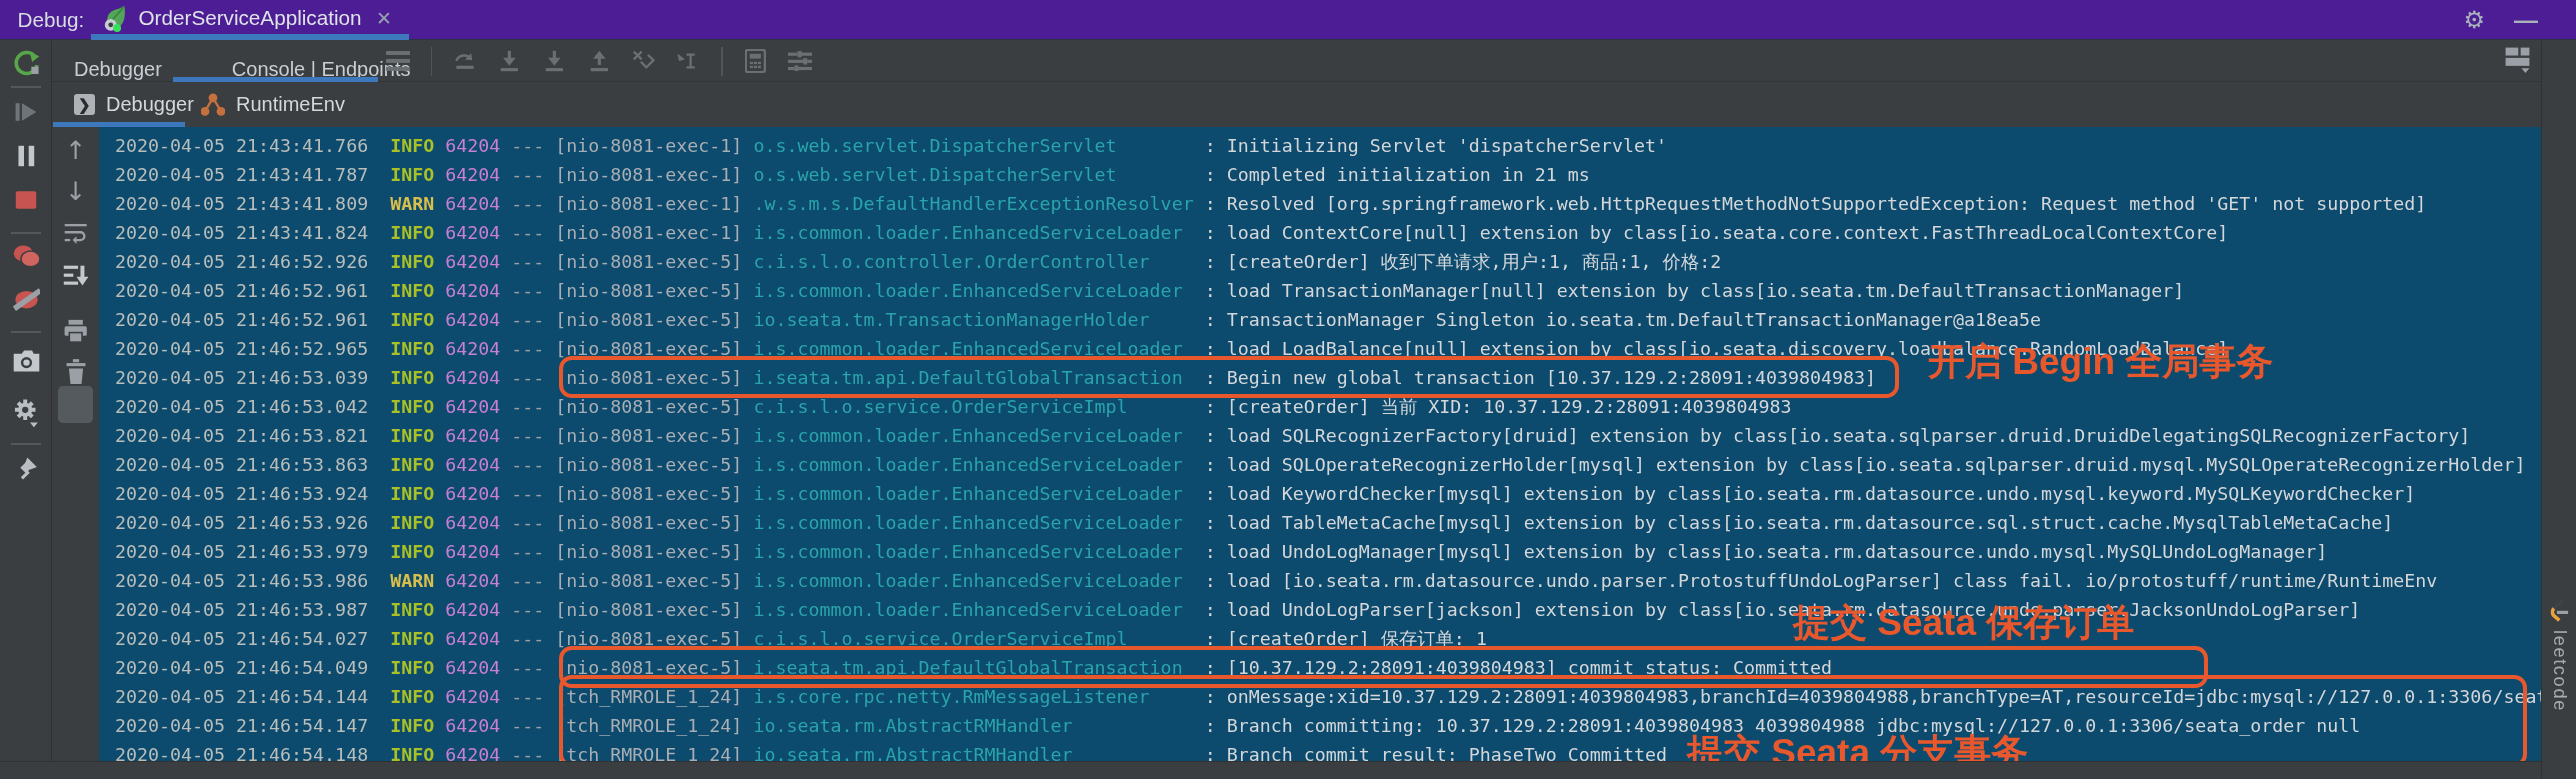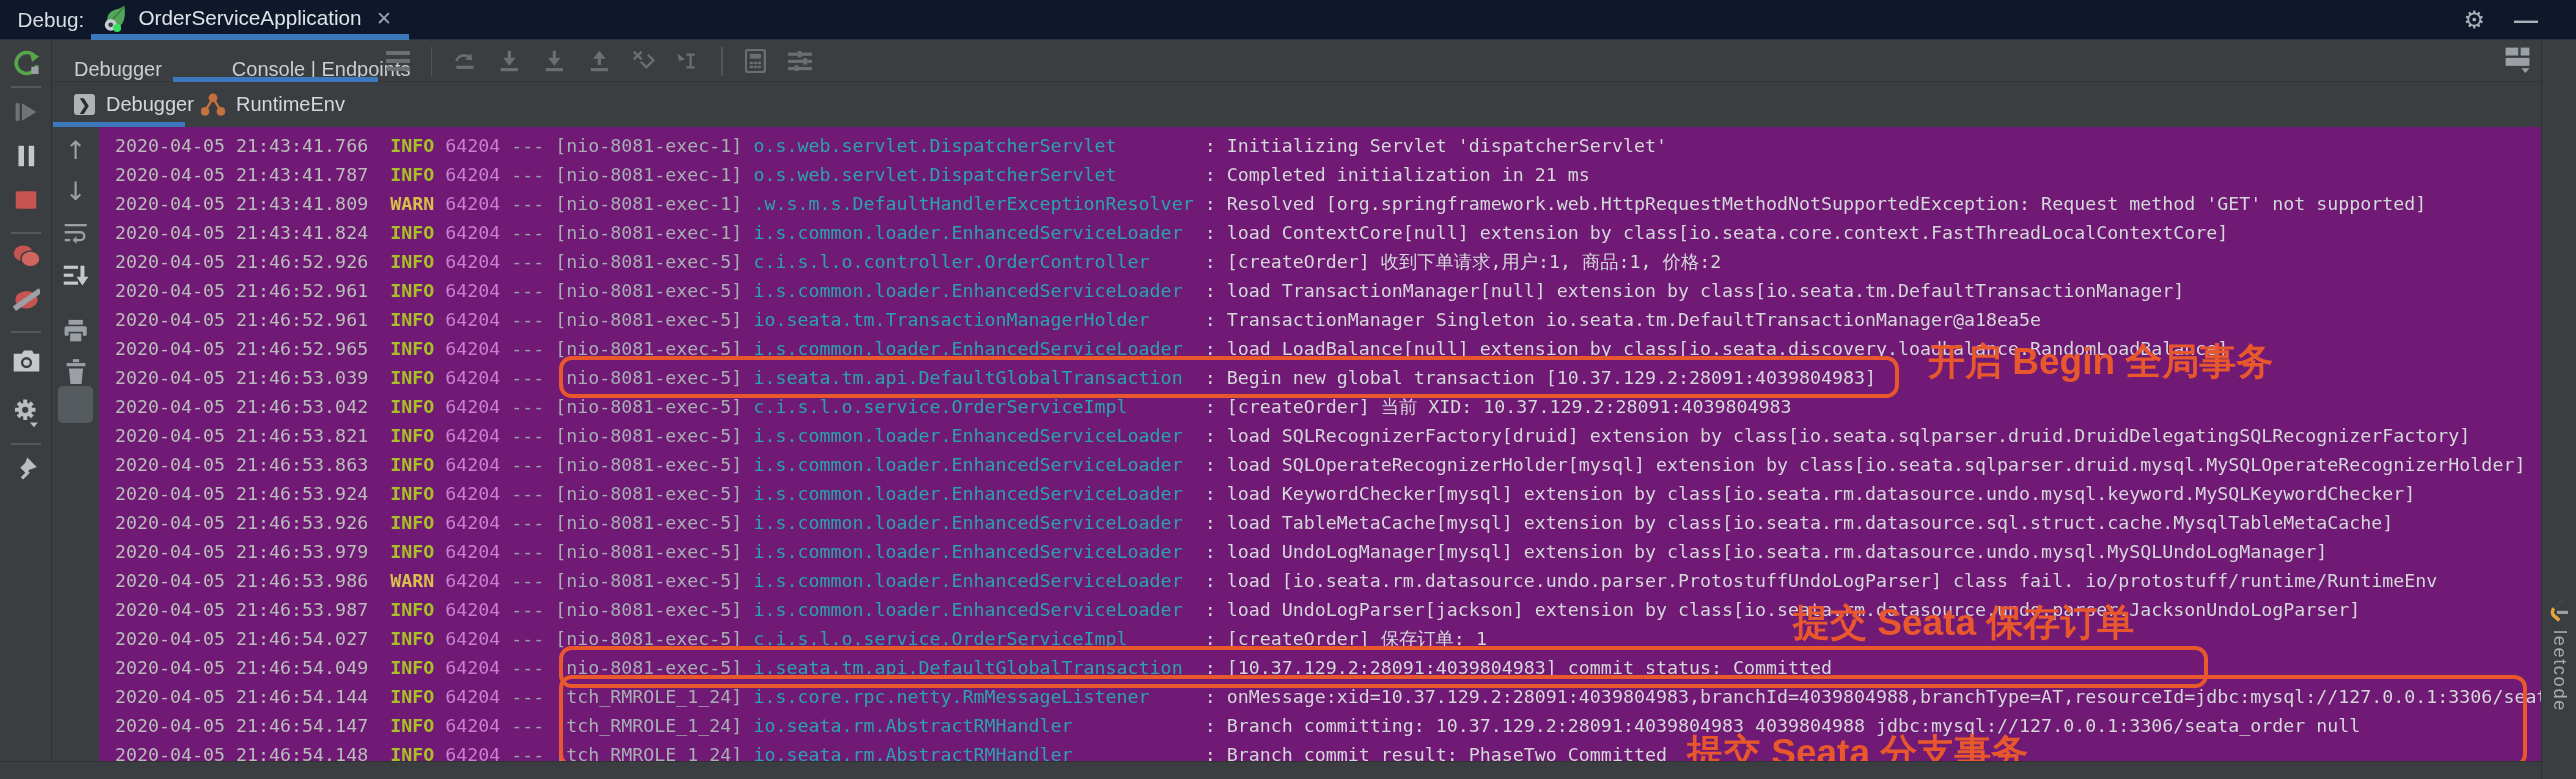--- a/index.html
+++ b/index.html
@@ -2,21 +2,21 @@
 <html style="font-size:12.7px"><head>
 <meta charset="utf-8">
 <style>
   * { margin:0; padding:0; box-sizing:border-box; }
   html,body { width:2576px; height:779px; overflow:hidden; background:#2b2b2b;
               font-family:"Liberation Sans", sans-serif; }
   .app { position:relative; width:2576px; height:779px; background:#2b2b2b; }
 
   
   .hdr { position:absolute; left:0; top:0; width:2576px; height:40px;
-         background:#0f172a; border-bottom:0.8px solid #2a3340; }
+         background:#4c1d95; border-bottom:0.8px solid #2a3340; }
   .hdr-label { position:absolute; left:17.5px; top:8px; font-size:20.7px; color:#d8dde2; }
   .run-tab { position:absolute; left:91px; top:0; height:36px; width:380px;
              display:flex; align-items:center; gap:9.5px; padding:0 11px; cursor:pointer; }
   .run-tab-title { font-size:20.7px; color:#dfe4e8; white-space:nowrap; }
   .tab-close { font-size:19px; color:#93a0ad; margin-left:4.8px; }
   .tab-underline { position:absolute; left:91px; top:34px; width:318px; height:5.6px; background:#3c78bb; }
   .hdr-right { position:absolute; right:38px; top:4.8px; display:flex; gap:29px; align-items:center; }
   .hdr-ico { font-size:24px; color:#a9b2ba; line-height:30px; }
   .hdr-min { font-size:24px; color:#a9b2ba; font-weight:bold; letter-spacing:0; }
 
@@ -47,21 +47,21 @@
   .sub-underline { position:absolute; left:0.8px; top:40px; width:132px; height:5.6px; background:#3c78bb; }
 
   
   .gutter { position:absolute; left:52px; top:127px; width:47px; height:634px; background:#3b3e40; }
   .gutter .ic { position:absolute; left:0; width:47px; display:flex; justify-content:center; }
   .g-arrow { font-size:25.4px; color:#9aa0a5; line-height:27px; font-family:"DejaVu Sans", sans-serif; }
   .sel-box { position:absolute; left:6.4px; top:259px; width:35px; height:37px; background:#545a5d; border-radius:4.8px; }
 
   
   .console { position:absolute; left:99px; top:127px; width:2442px; height:634px;
-             background:#701a75; overflow:hidden; }
+             background:#0c4a6e; overflow:hidden; }
   .log { position:absolute; left:16px; top:4px; white-space:pre;
          font-family:"DejaVu Sans Mono", monospace; font-size:18.3px; line-height:29px; }
   .log-line { height:29px; white-space:pre; }
   .t  { color:#b9beba; }
   .lv-info { color:#a9c126; font-weight:bold; }
   .lv-warn { color:#d8bf4c; font-weight:bold; }
   .pid { color:#c97fd4; }
   .dash { color:#9aa0a6; }
   .th { color:#a8aeb4; }
   .lg { color:#2aa4aa; }

